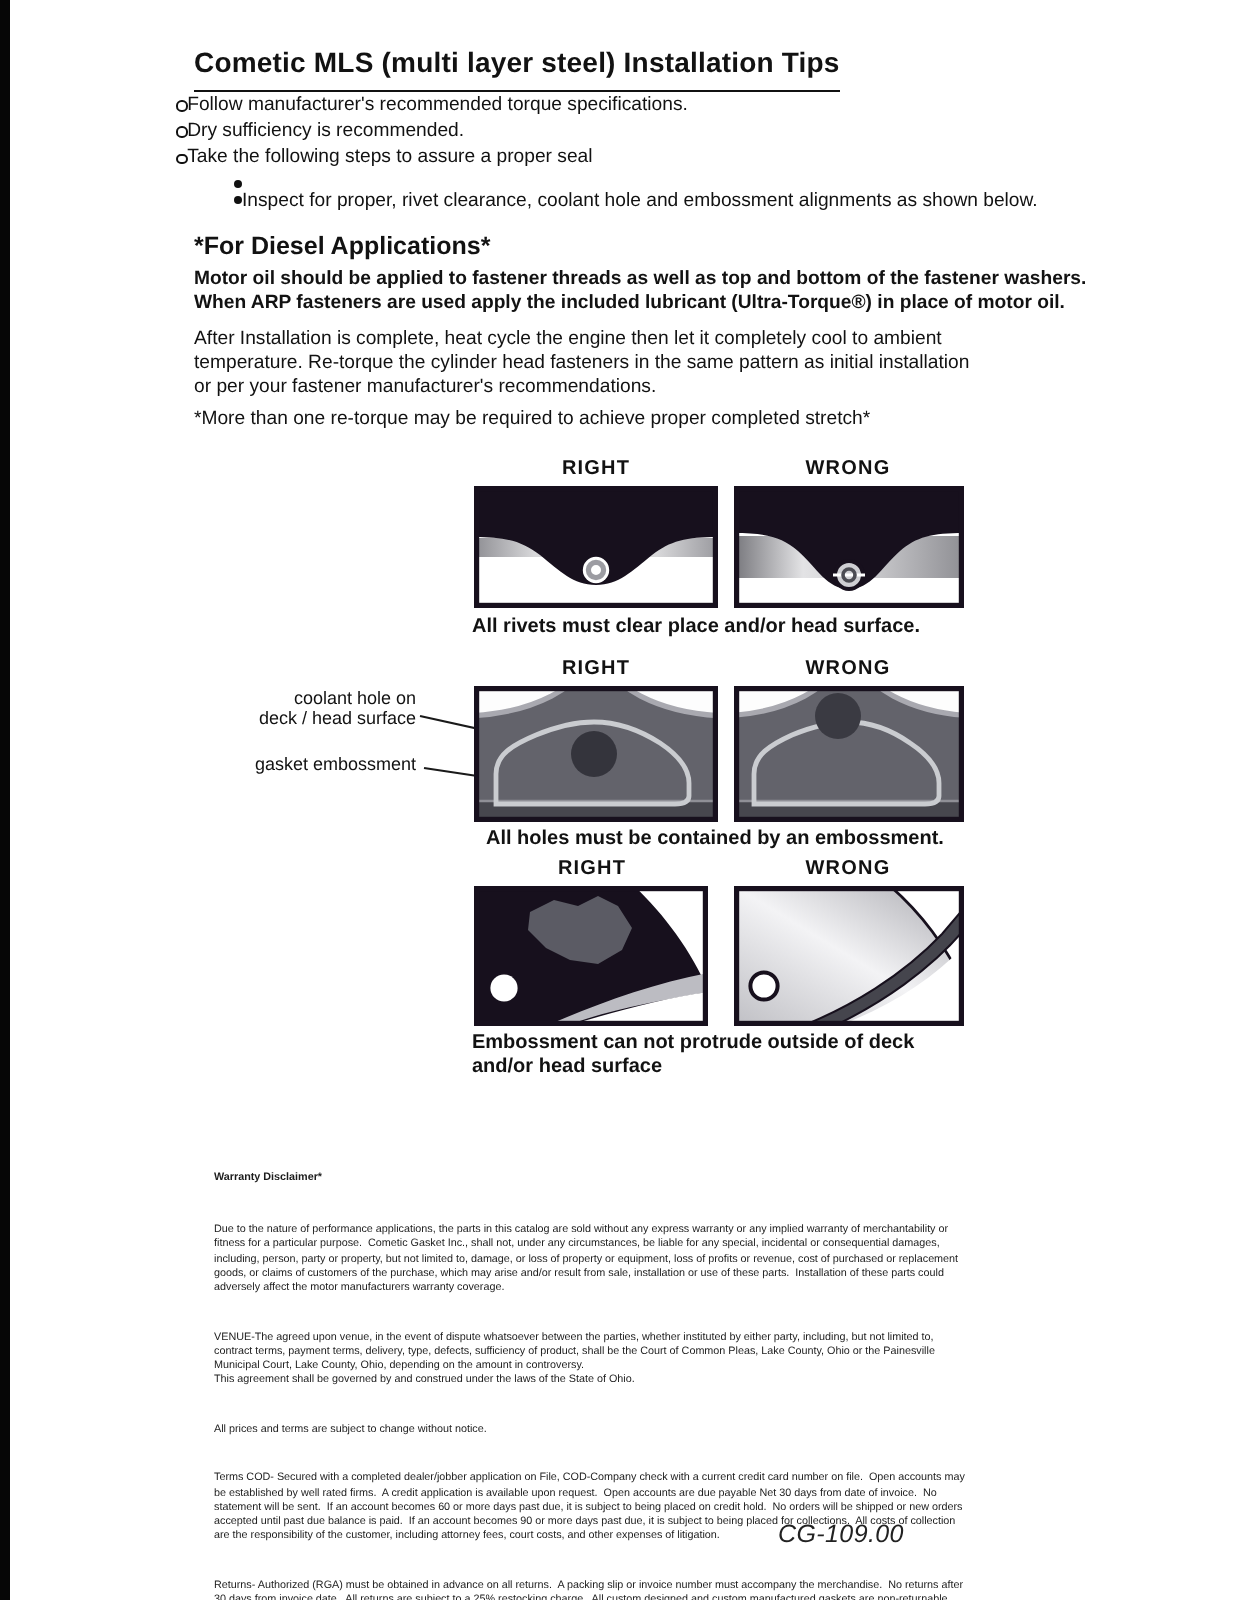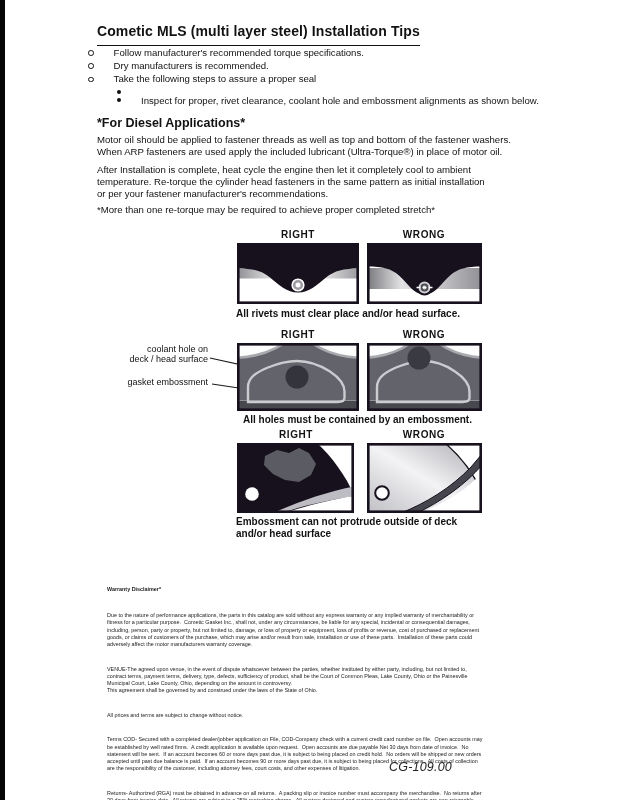--- a/index.html
+++ b/index.html
@@ -10,29 +10,29 @@
   }
   .abs{position:absolute;}
   .left-bar{left:0;top:0;width:5px;height:800px;background:#060606;}
 
   .page-title{
     left:97px;top:23px;font-size:14px;font-weight:bold;letter-spacing:.1px;
     border-bottom:1.6px solid #111;padding-bottom:6px;white-space:nowrap;
   }
 
   .bullets{left:88px;top:46px;width:500px;}
-  .b-item{display:flex;gap:20px;line-height:13.2px;font-size:9.6px;}
+  .b-item{display:flex;gap:0;line-height:13.2px;font-size:9.6px;}
   .b-item.sub{margin-left:29px;}
   .marker{flex:0 0 auto;display:block;}
   .marker.open{width:3.6px;height:3.6px;border:1px solid #111;border-radius:50%;margin-top:4.2px;}
   .marker.filled{width:4px;height:4px;background:#111;border-radius:50%;margin-top:4.4px;}
 
   .diesel-heading{left:97px;top:116px;font-size:12.5px;font-weight:bold;}
   .body-para{left:97px;top:0;width:470px;font-size:9.6px;line-height:12.1px;white-space:pre-line;}
-  .p1{top:134px;}
+  .p1{top:134px;font-weight:bold;}
   .p2{top:164px;}
   .p3{top:204px;}
 
   .rw-label{font-size:10px;font-weight:bold;letter-spacing:.6px;transform:translateX(-50%);white-space:nowrap;}
   .caption{font-size:10px;font-weight:bold;white-space:pre-line;line-height:11.5px;}
 
   .callout{font-size:9px;line-height:10.3px;text-align:right;white-space:pre-line;}
 
   .legal{left:107px;top:571px;font-size:5.4px;line-height:7.3px;color:#1c1c1c;white-space:pre;}
   .legal .lg-head{font-weight:bold;margin:0 0 4.5px 0;}
@@ -49,21 +49,21 @@
 
 <div class="abs page-title">Cometic MLS (multi layer steel) Installation Tips</div>
 
 <div class="abs bullets">
   <div class="b-item">
     <span class="marker open"></span>
     <span>Follow manufacturer's recommended torque specifications.</span>
   </div>
   <div class="b-item">
     <span class="marker open"></span>
-    <span>Dry manufacturers is recommended.</span>
+    <span>Dry sufficiency is recommended.</span>
   </div>
   <div class="b-item">
     <span class="marker open"></span>
     <span>Take the following steps to assure a proper seal</span>
   </div>
   <div class="b-item sub">
     <span class="marker filled"></span>
   </div>
   <div class="b-item sub">
     <span class="marker filled"></span>

